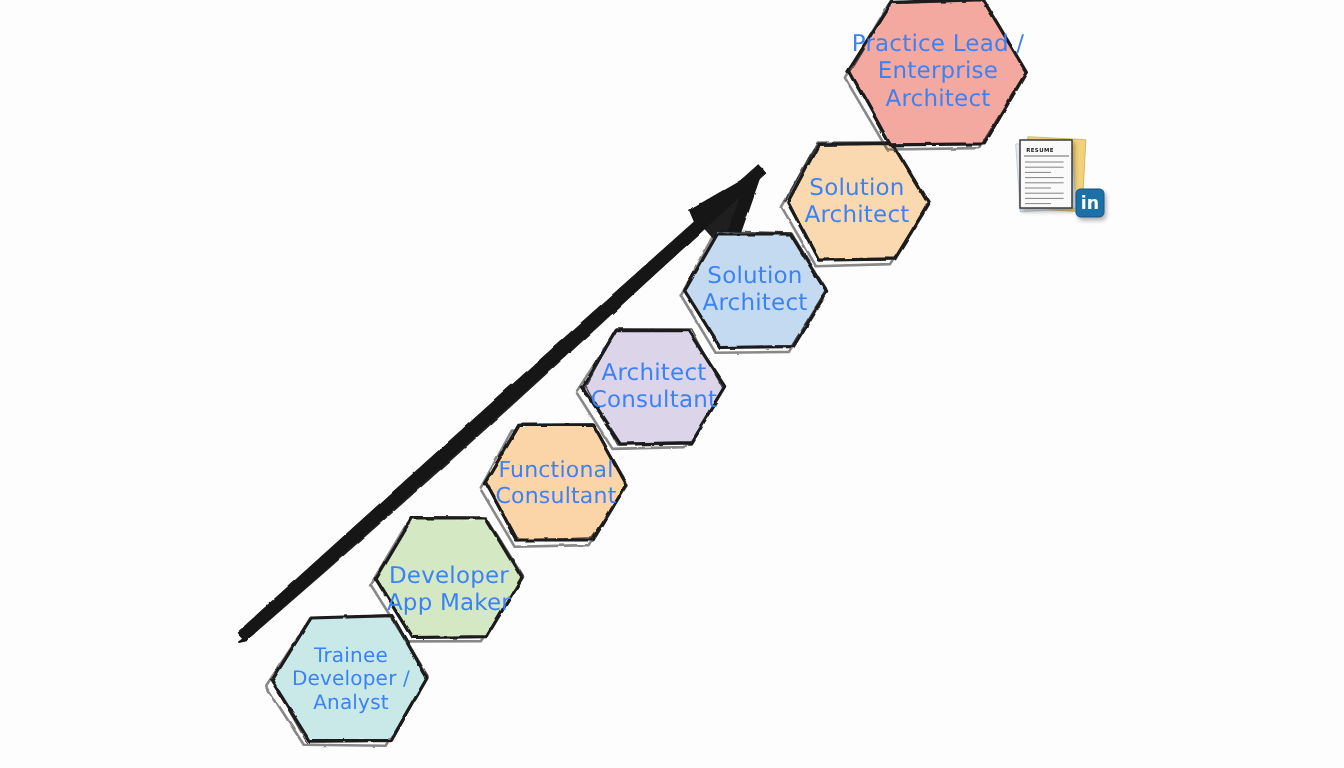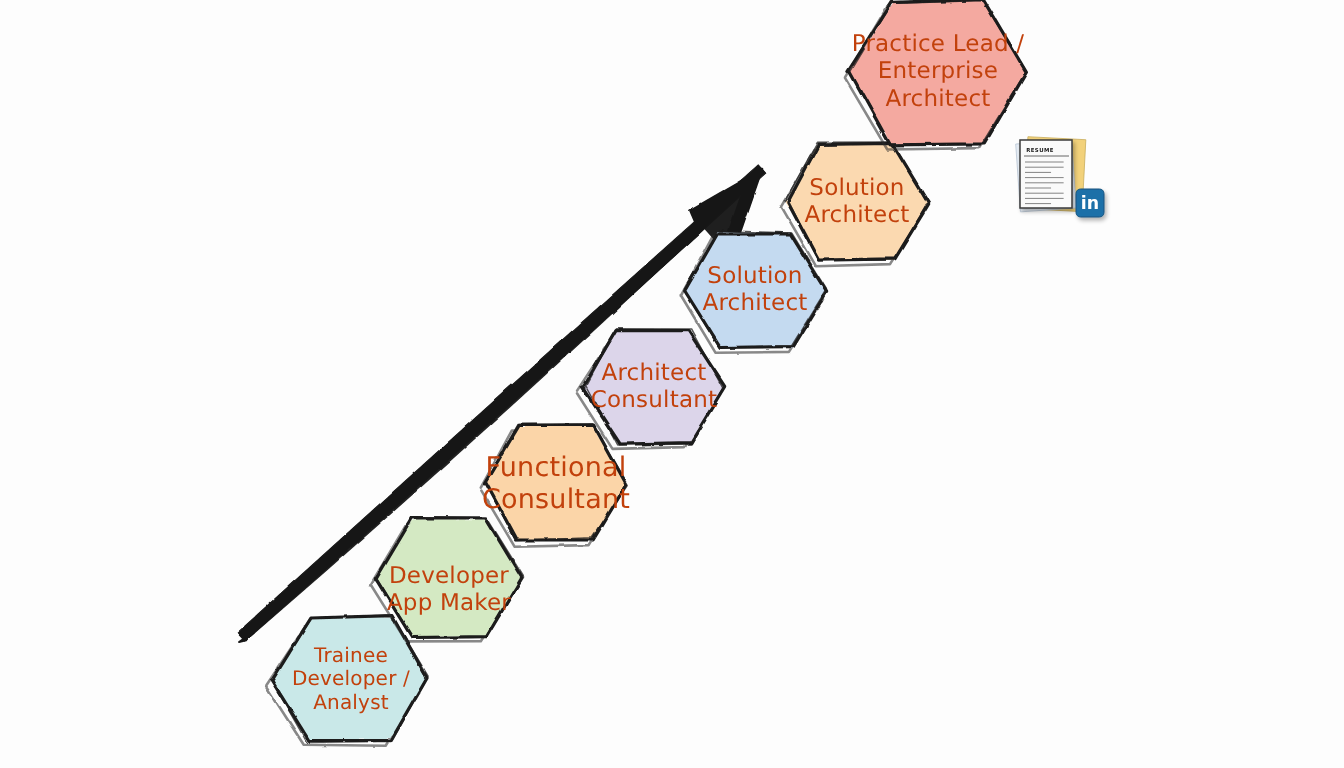--- a/index.html
+++ b/index.html
@@ -21,21 +21,21 @@
   }
   #scene {
     position: absolute;
     inset: 0;
     width: 1344px;
     height: 768px;
   }
   .hex-label {
     position: absolute;
     text-align: center;
-    color: #c2410c;
+    color: #3b82f6;
     font-family: "DejaVu Sans", sans-serif;
     font-weight: 400;
     line-height: 1.18;
     letter-spacing: 0.2px;
     white-space: pre-line;
     pointer-events: none;
     text-rendering: geometricPrecision;
   }
   .node-hit {
     position: absolute;
@@ -147,21 +147,21 @@
         </g>
       </g>
   </svg>
 
   <div id="label-layer">
       <div class="hex-label" style="font-size: 20px; width: 171.6px; left: 265.2px; top: 618px; height: 122px; display: flex; align-items: center; justify-content: center;">Trainee
 Developer /
 Analyst</div>
       <div class="hex-label" style="font-size: 23px; width: 160.6px; left: 368.7px; top: 532px; height: 116px; display: flex; align-items: center; justify-content: center;">Developer
 App Maker</div>
-      <div class="hex-label" style="font-size: 27px; width: 156.2px; left: 477.9px; top: 427px; height: 114px; display: flex; align-items: center; justify-content: center;">Functional
+      <div class="hex-label" style="font-size: 22px; width: 156.2px; left: 477.9px; top: 427px; height: 114px; display: flex; align-items: center; justify-content: center;">Functional
 Consultant</div>
       <div class="hex-label" style="font-size: 23px; width: 154px; left: 577px; top: 331px; height: 112px; display: flex; align-items: center; justify-content: center;">Architect
 Consultant</div>
       <div class="hex-label" style="font-size: 23px; width: 156.2px; left: 676.9px; top: 233px; height: 114px; display: flex; align-items: center; justify-content: center;">Solution
 Architect</div>
       <div class="hex-label" style="font-size: 23px; width: 156.2px; left: 778.9px; top: 144px; height: 116px; display: flex; align-items: center; justify-content: center;">Solution
 Architect</div>
       <div class="hex-label" style="font-size: 23px; width: 193.6px; left: 841.2px; top: 0px; height: 144px; display: flex; align-items: center; justify-content: center;">Practice Lead /
 Enterprise
 Architect</div>

